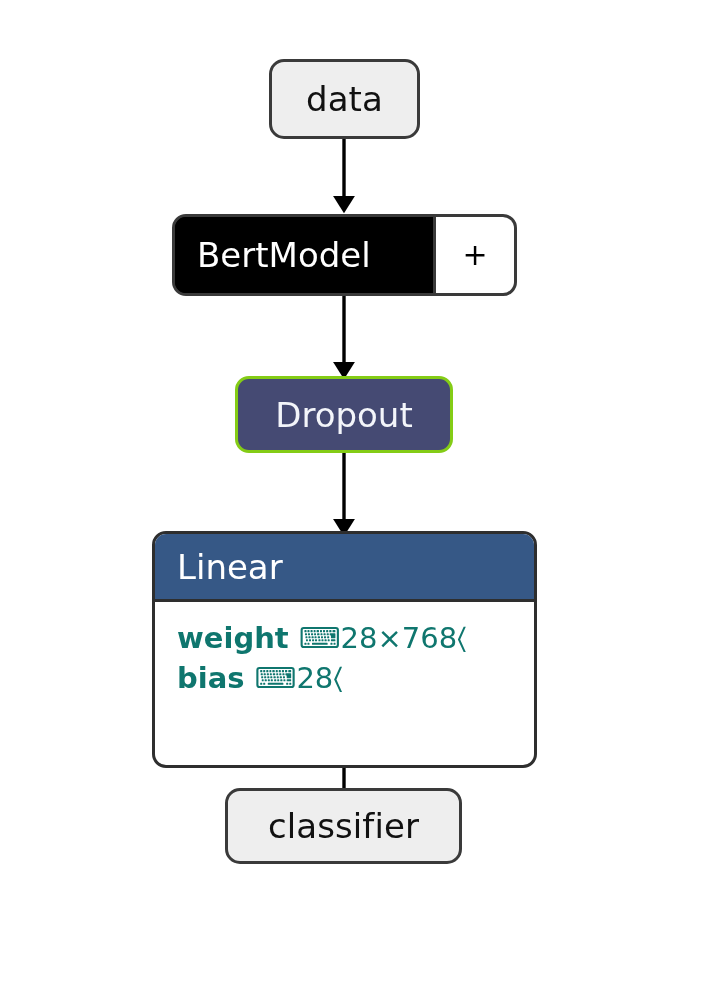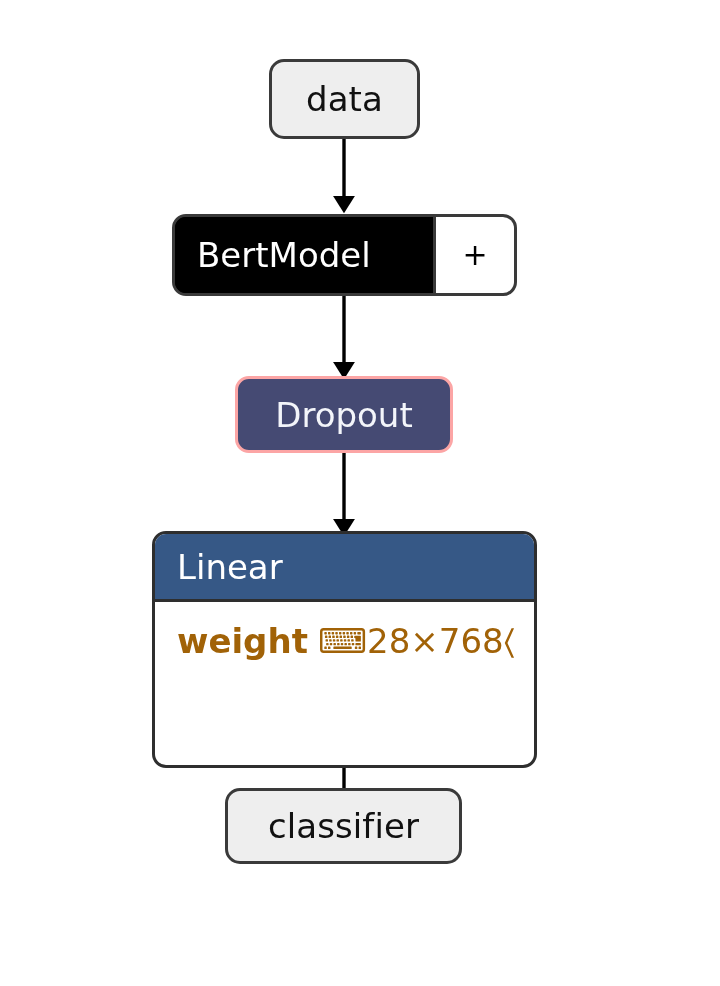--- a/index.html
+++ b/index.html
@@ -82,21 +82,21 @@
     line-height: 1;
     display: flex;
     align-items: center;
     justify-content: center;
     height: 100%;
   }
 
   
   .node-module {
     background: #454a73;
-    border: 3px solid #fca5a5;
+    border: 3px solid #84cc16;
     border-radius: 14px;
   }
   .node-module .node-label {
     font-size: 34px;
     color: #f3f5fa;
     line-height: 1;
   }
 
   
   .node-expanded {
@@ -118,22 +118,22 @@
     padding-left: 22px;
     box-sizing: border-box;
     border-bottom: 3px solid #2e2e2e;
   }
   .expanded-body {
     background: #ffffff;
     padding: 16px 0 14px 22px;
     box-sizing: border-box;
   }
   .param-row {
-    font-size: 34px;
-    color: #a16207;
+    font-size: 29px;
+    color: #0f766e;
     line-height: 1.38;
     white-space: nowrap;
   }
   .param-name {
     font-weight: bold;
   }
   .param-shape {
     font-weight: normal;
     margin-left: 10px;
   }
@@ -170,20 +170,23 @@
   <div class="node node-module" style="left:235px; top:376px; width:218px; height:77px;">
     <span class="node-label">Dropout</span>
   </div>
 
   <div class="node node-expanded" style="left:152px; top:531px; width:385px; height:237px;">
     <div class="expanded-header">Linear</div>
     <div class="expanded-body">
       <div class="param-row">
         <span class="param-name">weight</span><span class="param-shape">⌨28×768〈</span>
       </div>
+      <div class="param-row">
+        <span class="param-name">bias</span><span class="param-shape">⌨28〈</span>
+      </div>
     </div>
   </div>
 
   <div class="node node-terminal" style="left:225px; top:788px; width:237px; height:76px;">
     <span class="node-label">classifier</span>
   </div>
 
 </div>
 
 </body></html>

